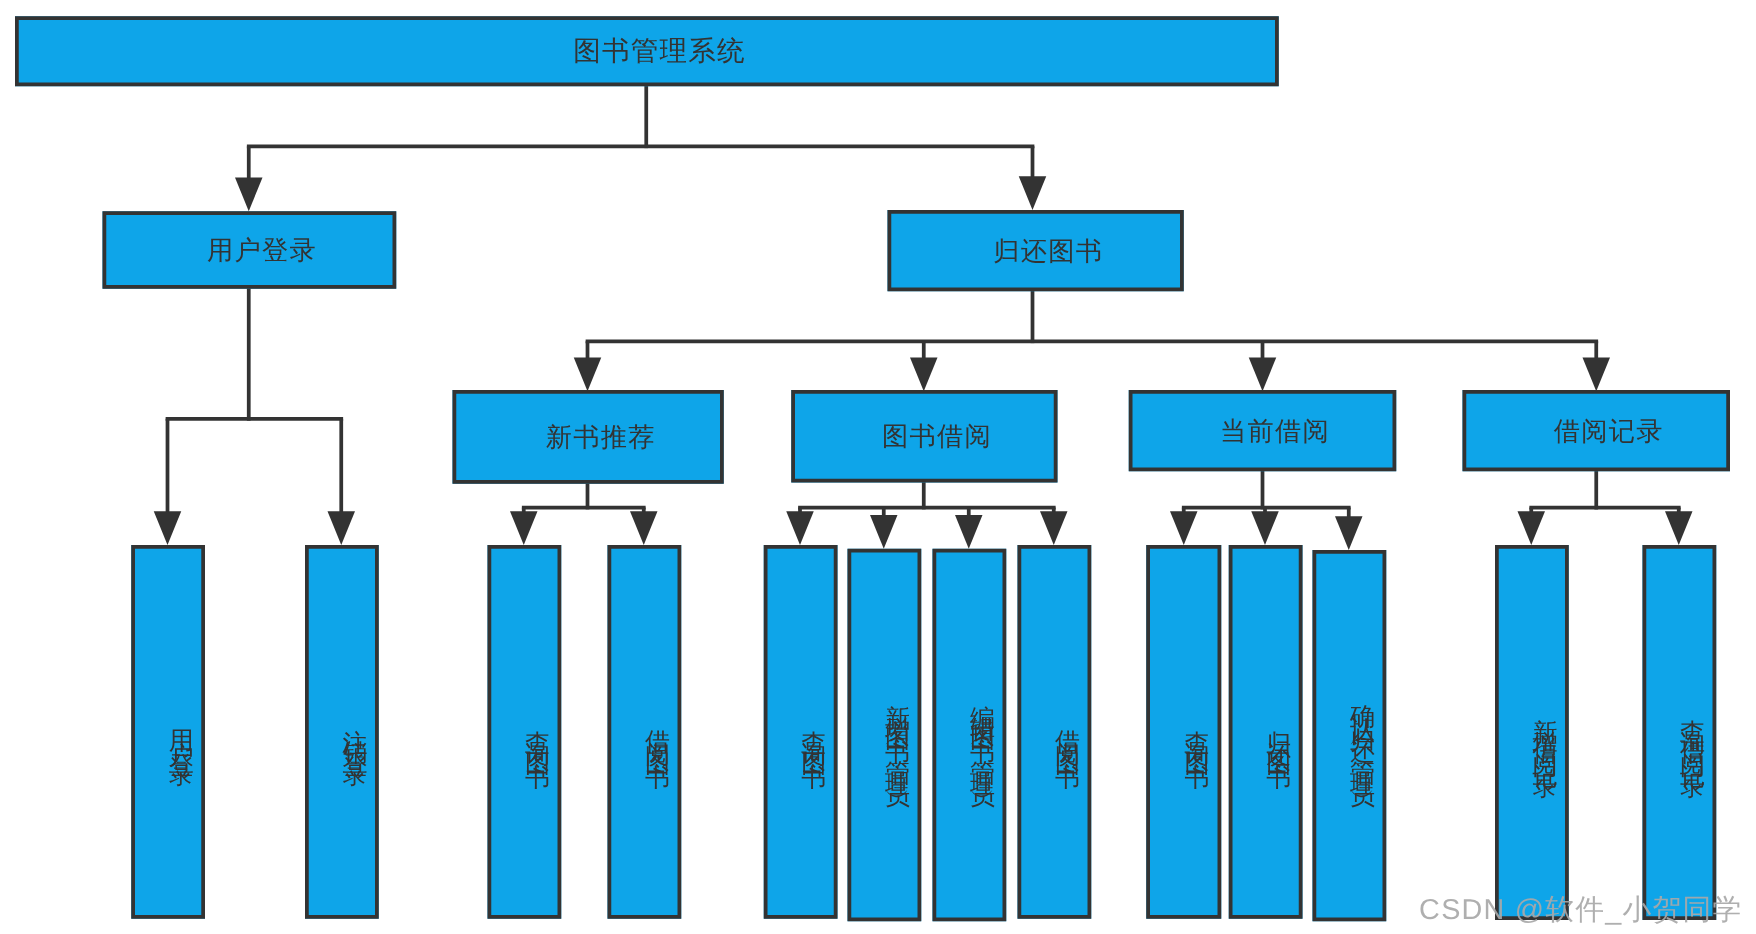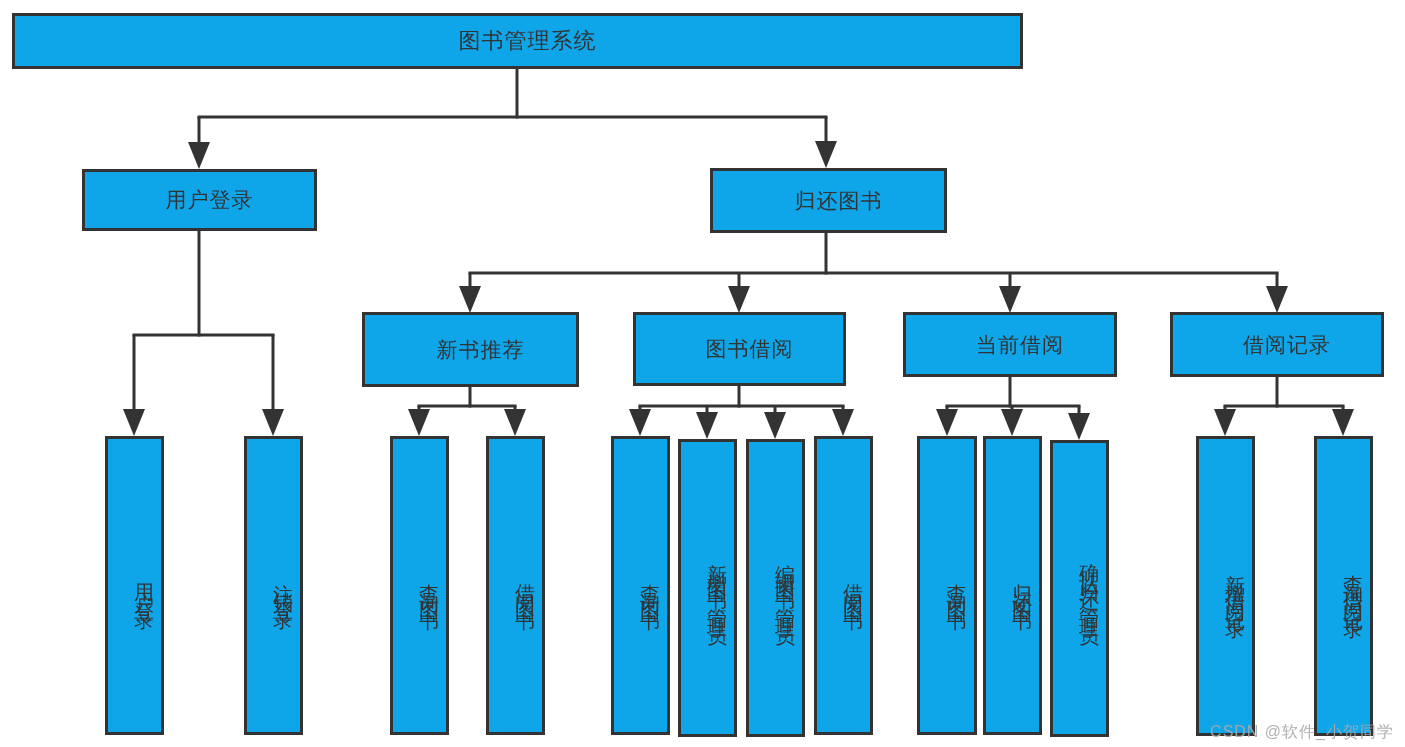--- a/index.html
+++ b/index.html
@@ -45,21 +45,21 @@
     text-orientation: mixed;
     font-size: 20px;
     letter-spacing: 9px;
     line-height: 1;
   }
   .watermark {
     position: absolute;
     right: 11px;
     bottom: 4px;
     z-index: 5;
-    font-size: 16px;
+    font-size: 23px;
     color: rgba(168, 168, 168, 0.92);
     letter-spacing: 1px;
     white-space: nowrap;
   }
 </style>
 </head>
 <body>
 
 <div id="stage">
 

